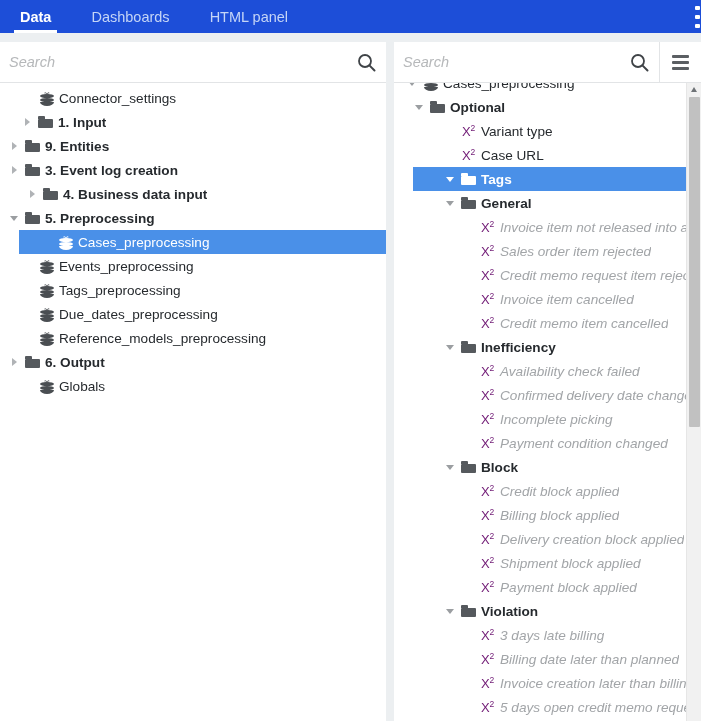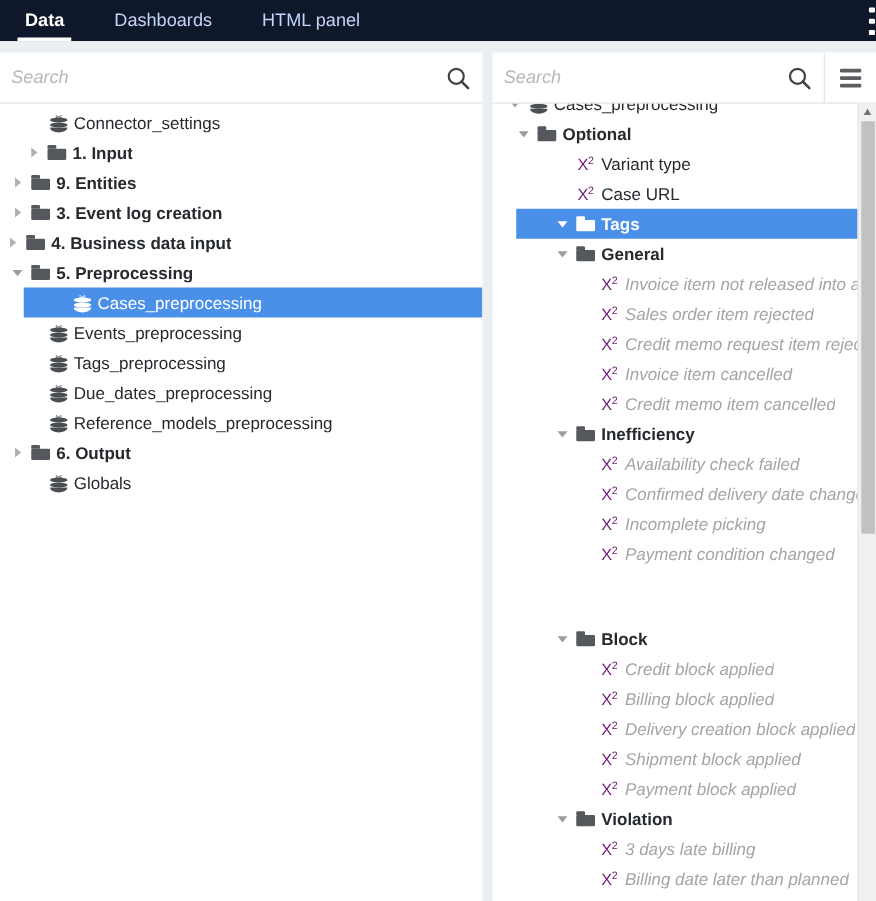--- a/index.html
+++ b/index.html
@@ -7,21 +7,21 @@
     width: 701px; height: 721px;
     overflow: hidden;
     font-family: "Liberation Sans", sans-serif;
     background: #ffffff;
   }
 
   
   .topbar {
     position: absolute; left: 0; top: 0;
     width: 701px; height: 33px;
-    background: #0f172a;
+    background: #1d4ed8;
     display: flex; align-items: stretch;
   }
   .nav-tab {
     position: relative;
     display: flex; align-items: center;
     padding: 0 20px;
     font-size: 14.5px;
     color: #c5d5f6;
     cursor: pointer;
     white-space: nowrap;
@@ -278,21 +278,21 @@
             <i class="tw-right"></i>
           </span>
           <span class="ico">
             <span class="folder-ico">
               <span class="tab"></span>
               <span class="body"></span>
             </span>
           </span>
           <span class="lbl">3. Event log creation</span>
         </div>
-        <div class="row folder" style="padding-left: 2px;">
+        <div class="row folder" style="padding-left: 24px;">
           <span class="twisty">
             <i class="tw-right"></i>
           </span>
           <span class="ico">
             <span class="folder-ico">
               <span class="tab"></span>
               <span class="body"></span>
             </span>
           </span>
           <span class="lbl">4. Business data input</span>
@@ -547,21 +547,21 @@
             </span>
             <span class="lbl">Incomplete picking</span>
           </div>
           <div class="row leafattr" style="padding-left: 67px;">
             <span class="twisty"></span>
             <span class="ico">
               <span class="x2">X<sup>2</sup></span>
             </span>
             <span class="lbl">Payment condition changed</span>
           </div>
-          <div class="row folder" style="padding-left: 48px; margin-top: 44px;">
+          <div class="row folder" style="padding-left: 48px;">
             <span class="twisty">
               <i class="tw-down"></i>
             </span>
             <span class="ico">
               <span class="folder-ico">
                 <span class="tab"></span>
                 <span class="body"></span>
               </span>
             </span>
             <span class="lbl">Block</span>

